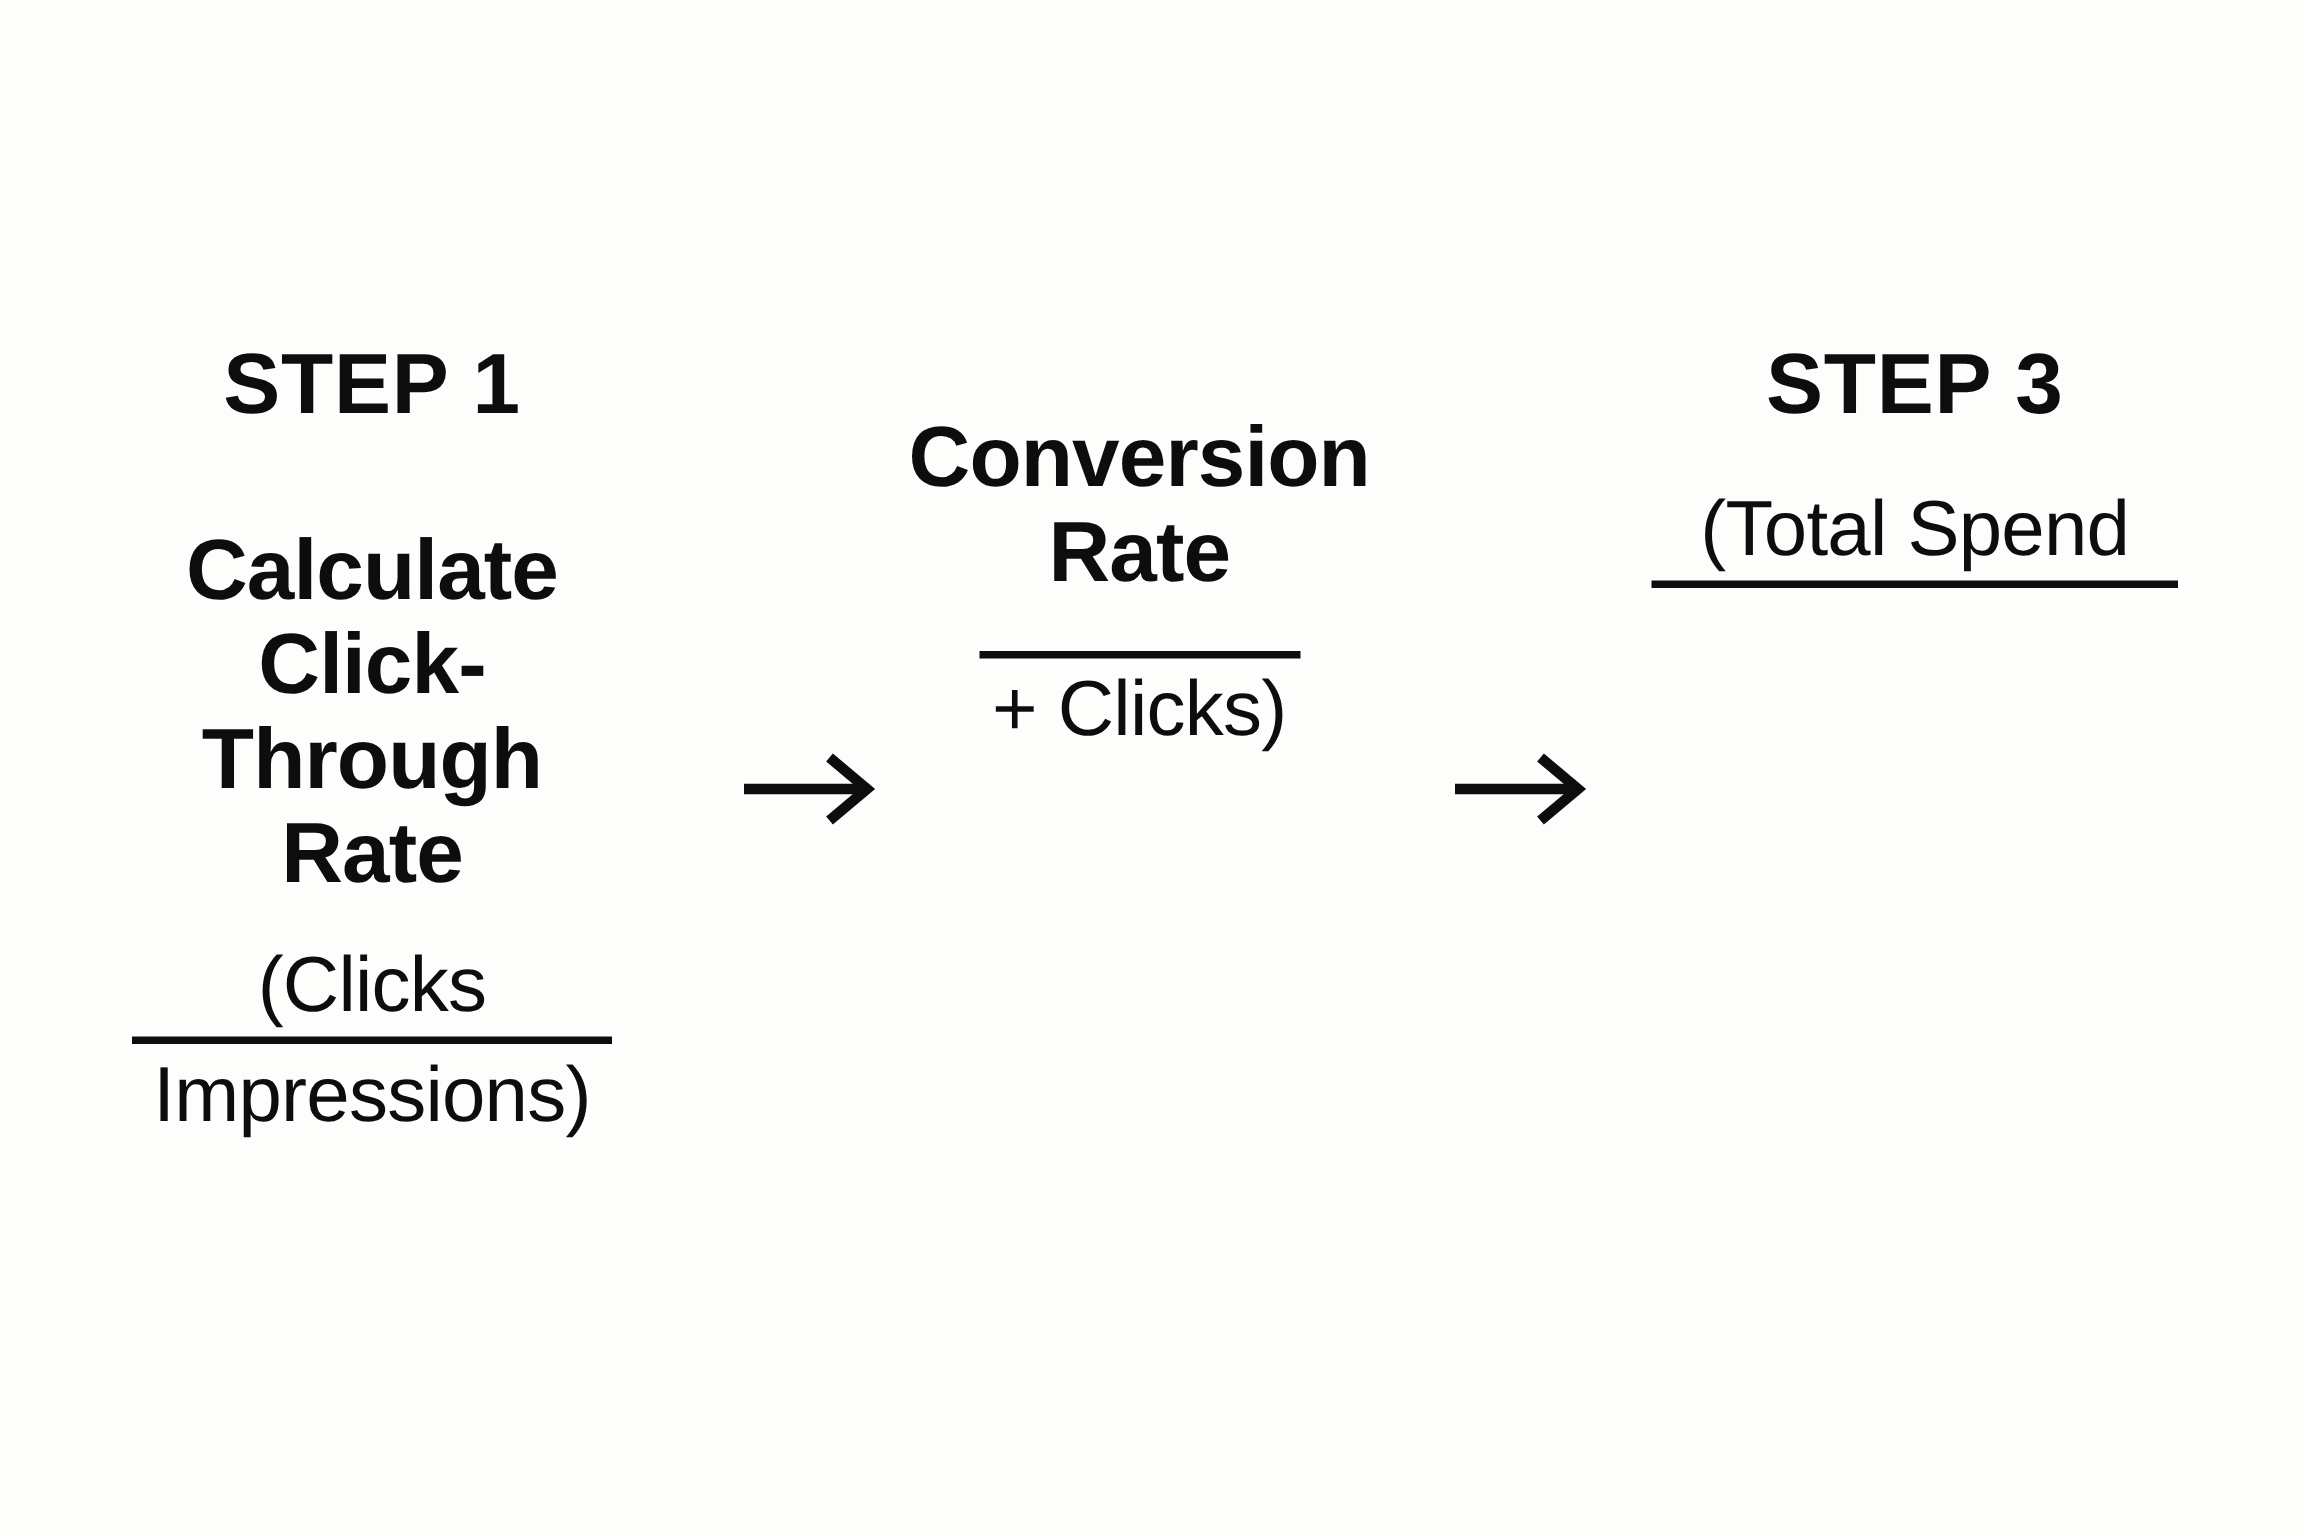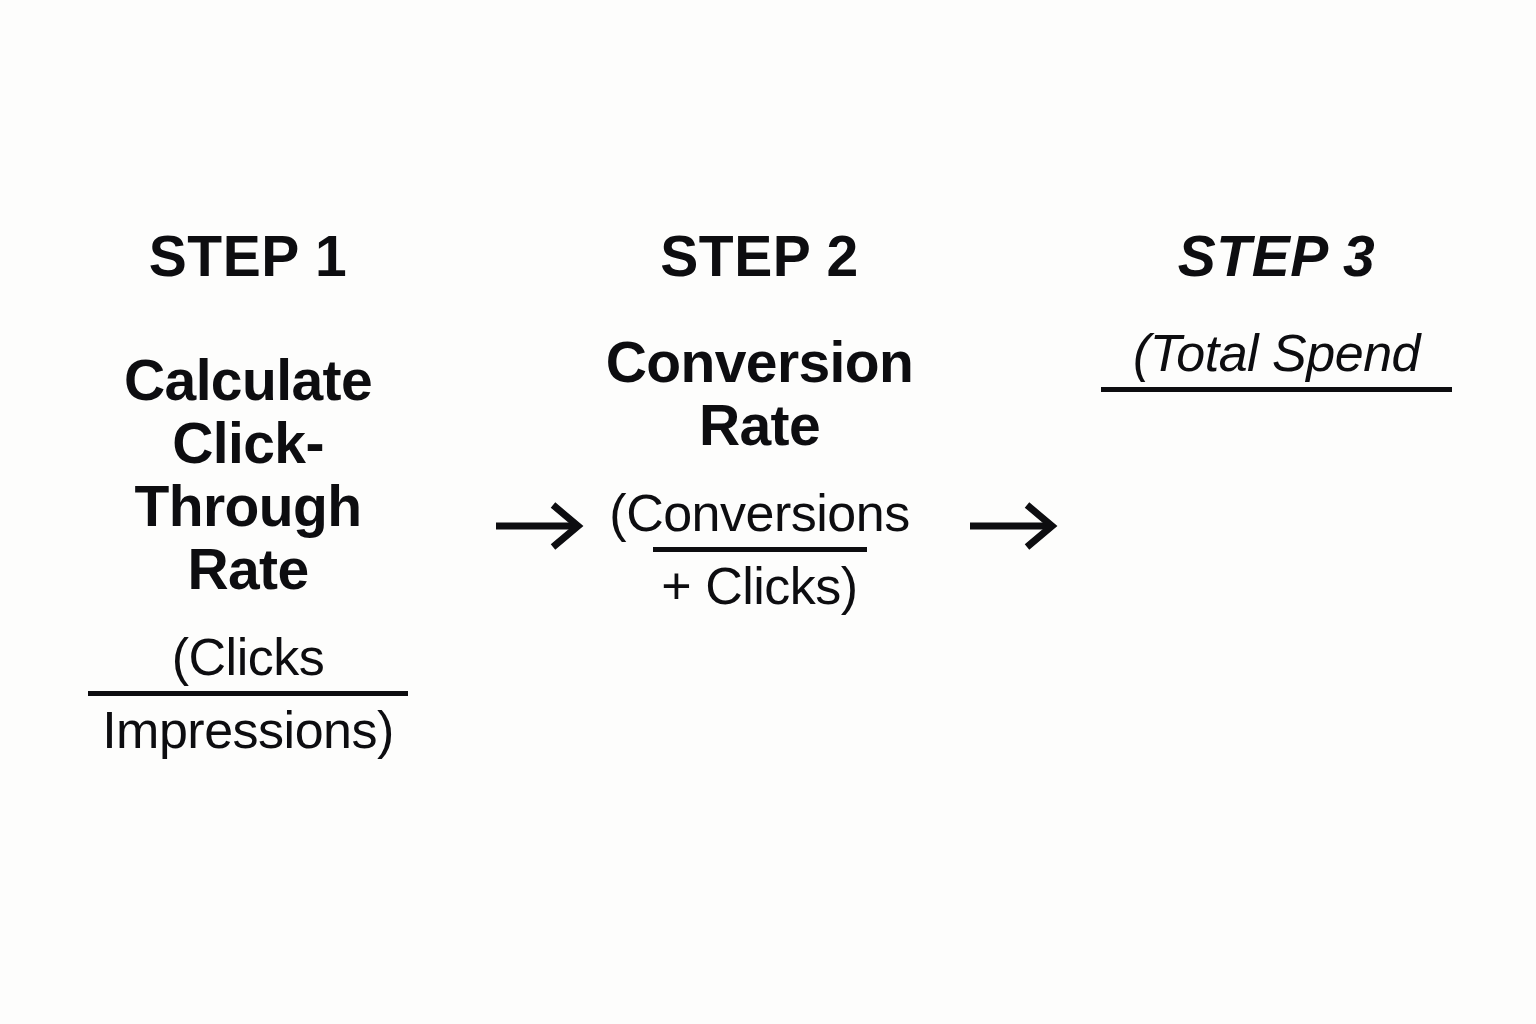--- a/index.html
+++ b/index.html
@@ -37,21 +37,21 @@
 
   .step {
     display: flex;
     flex-direction: column;
     align-items: center;
     padding-top: 228px;
   }
 
   .step-1 { width: 345px; }
   .step-2 { width: 330px; }
-  .step-3 { width: 368px; font-style: italic; }
+  .step-3 { width: 368px; }
 
   .step-label {
     font-size: 57px;
     font-weight: bold;
     letter-spacing: 0.5px;
     line-height: 1;
     text-align: center;
     white-space: nowrap;
   }
 
@@ -128,27 +128,25 @@
       <div class="fraction">
         <div class="frac-num">(Clicks</div>
         <div class="frac-bar"></div>
         <div class="frac-den">Impressions)</div>
       </div>
     </div>
 
     <div style="width:126px"></div>
 
     <div class="step step-2">
-      <div class="step-label">STEP 2</div>
       <div class="step-title">
         <div>Conversion</div>
         <div>Rate</div>
       </div>
       <div class="fraction">
-        <div class="frac-num">(Conversions</div>
         <div class="frac-bar"></div>
         <div class="frac-den">+ Clicks)</div>
       </div>
     </div>
 
     <div style="width:120px"></div>
 
     <div class="step step-3">
       <div class="step-label">STEP 3</div>
       <div class="fraction">

